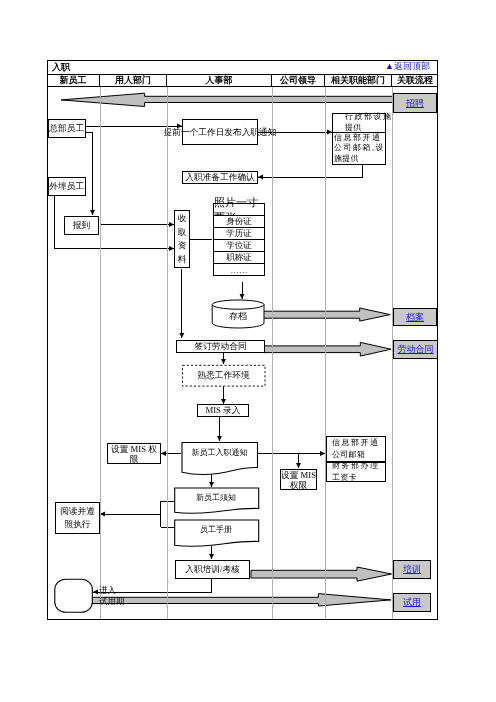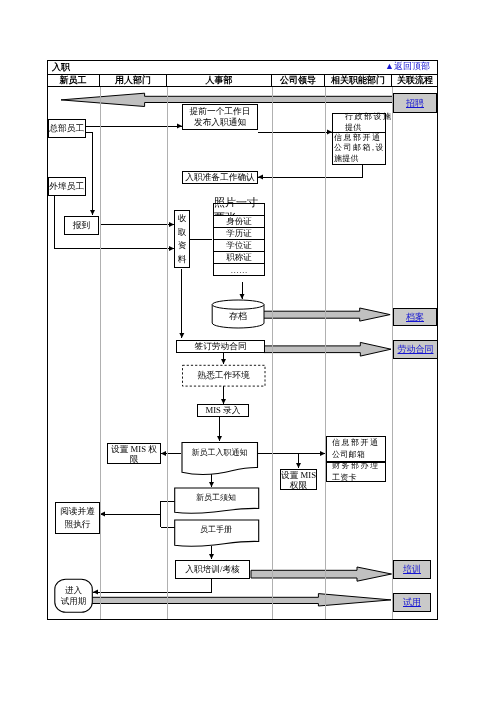--- a/index.html
+++ b/index.html
@@ -40,22 +40,22 @@
   svg.ov{position:absolute;left:0;top:0;width:496px;height:702px;pointer-events:none;}
   .jt{flex-direction:column;align-items:flex-start;justify-content:center;padding-left:5px;box-sizing:border-box;}
   .lh10 .jl, .lh10 .jl2{line-height:10.4px;}
   .jl{letter-spacing:1.5px;font-size:8px;line-height:12px;}
   .jl2{letter-spacing:0.3px;font-size:8px;line-height:12px;}
   .docrow{position:relative;z-index:60;border:1.3px solid #000;box-sizing:border-box;height:13.3px;margin-top:-1.3px;
           display:flex;align-items:center;justify-content:center;font-size:8.5px;background:#fff;}
   .docrow:first-child{margin-top:0;}
   .cyl-label{position:absolute;z-index:61;left:212px;top:311px;width:52px;text-align:center;font-size:9px;line-height:10px;}
   .docshape-label{position:absolute;z-index:61;text-align:center;font-size:8px;line-height:11px;}
-  .probation-label{position:absolute;z-index:61;left:55px;top:585px;width:37px;text-align:center;
-                   font-size:8.5px;line-height:11px;}
+  .probation-label{position:absolute;z-index:61;left:55px;top:585px;width:37px;
+                   font-size:8.5px;line-height:11px;padding-left:44px;}
 </style>
 </head>
 <body>
 
 <div id="frame"></div>
 <div id="titlerow"></div>
 <div id="title">入职</div>
 <a id="backtop">▲返回顶部</a>
 
 <div id="headrow">
@@ -123,21 +123,21 @@
     <path d="M160.5,527.4 L175,527.4"></path>
 
     <path d="M190,239 L212,239"></path>
   </g>
 </svg>
 
 <div class="bx" style="left:47.5px;top:119.3px;width:38.4px;height:19.2px">总部员工</div>
 <div class="bx" style="left:47.5px;top:176.5px;width:38.4px;height:19.2px">外埠员工</div>
 <div class="bx" style="left:64px;top:216px;width:35px;height:19px">报到</div>
 
-<div class="bx" style="left:182px;top:104px;width:76px;height:26px;flex-direction:column">
+<div class="bx" style="left:182px;top:119px;width:76px;height:26px;flex-direction:row">
   <div>提前一个工作日</div>
   <div>发布入职通知</div>
 </div>
 <div class="bx" style="left:182px;top:171px;width:76px;height:13px">入职准备工作确认</div>
 
 <div class="bx vtext" style="left:174px;top:210px;width:16px;height:58px">
   <span>收</span>
   <span>取</span>
   <span>资</span>
   <span>料</span>

